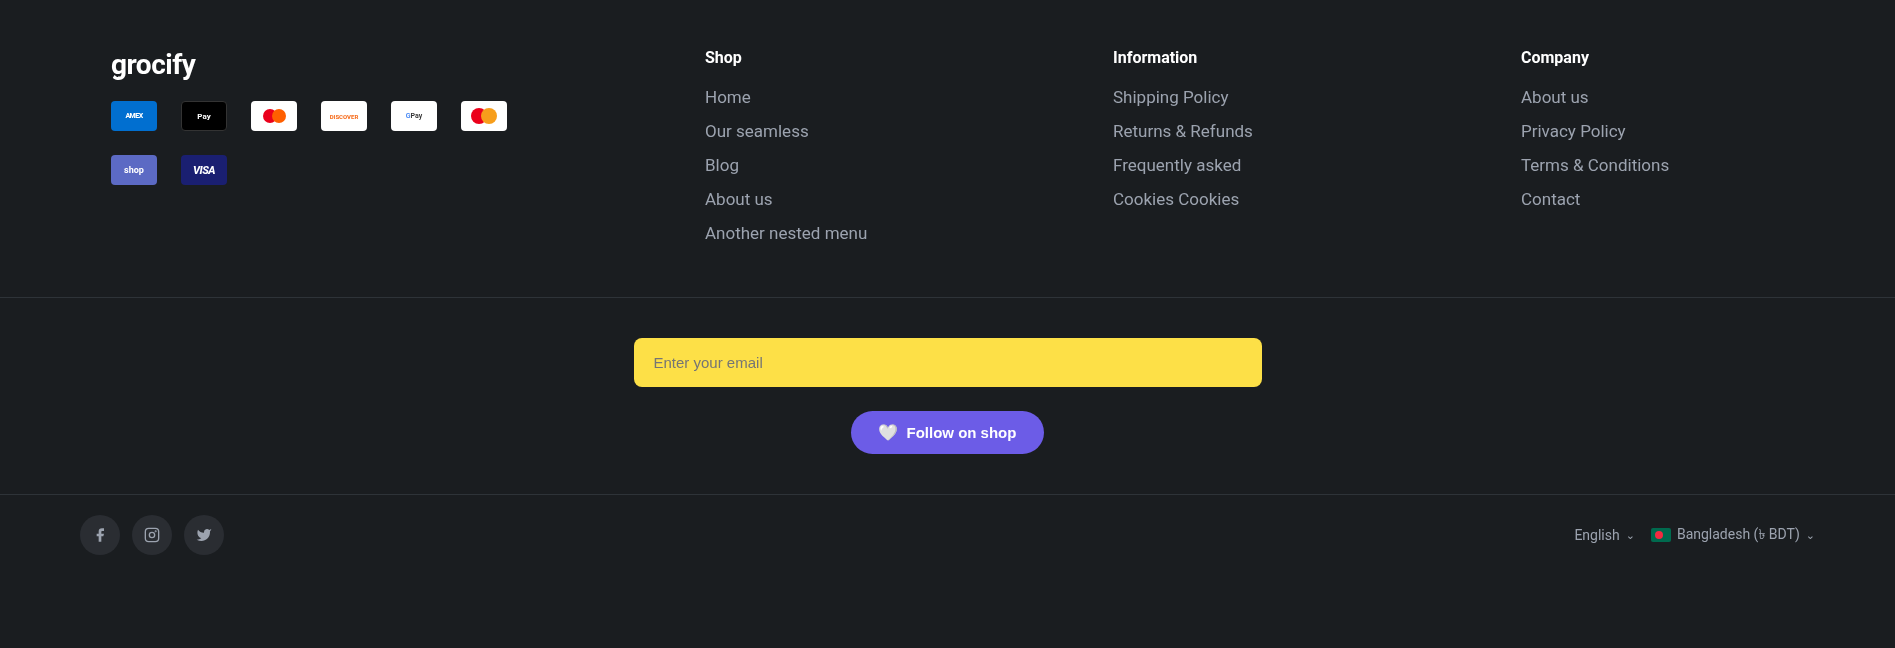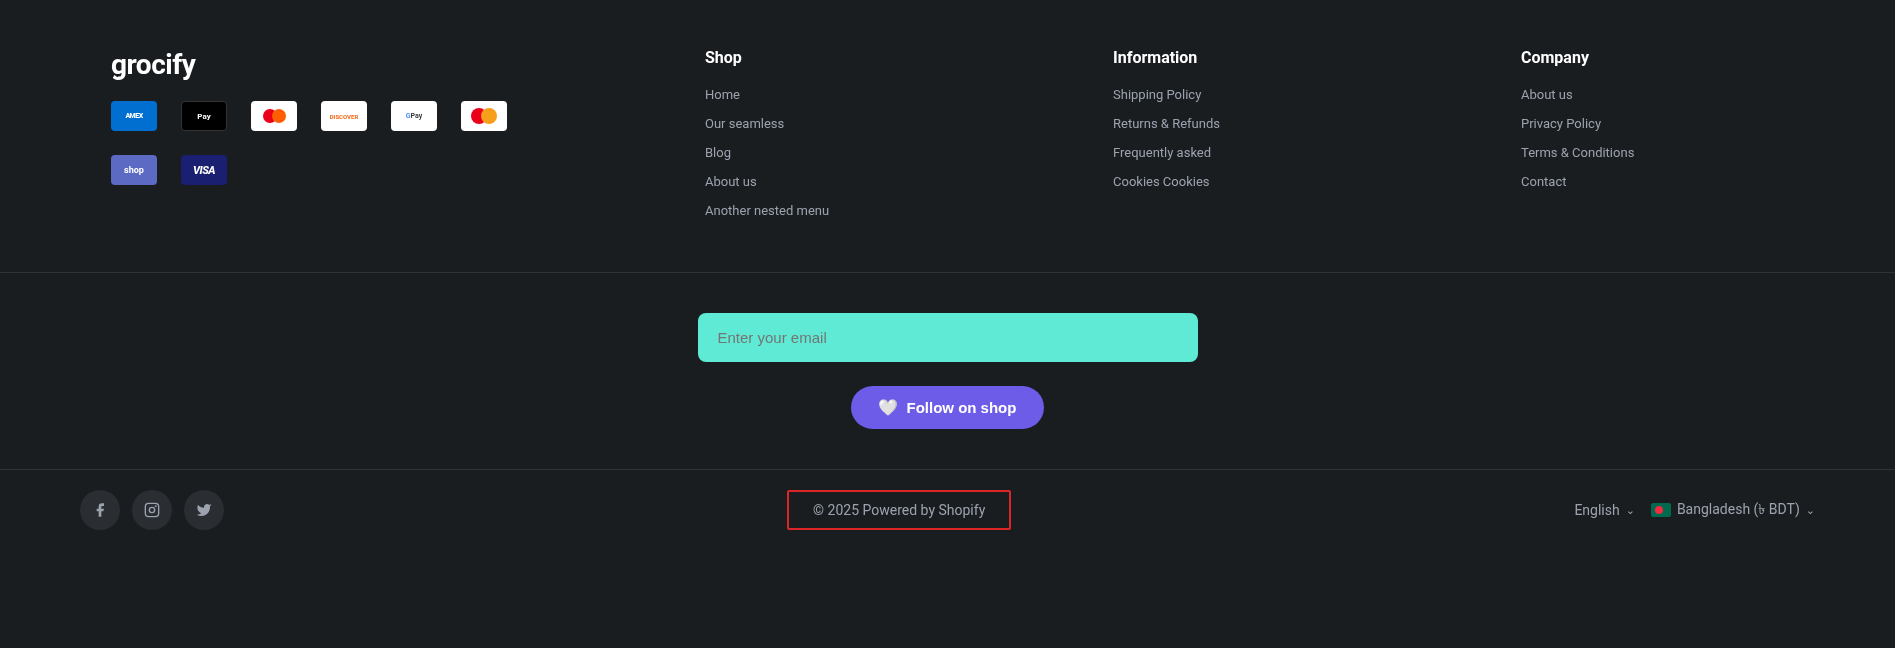--- a/index.html
+++ b/index.html
@@ -101,44 +101,44 @@
 
     .nav-column-title {
       font-size: 16px;
       font-weight: 700;
       color: #ffffff;
       margin-bottom: 20px;
     }
 
     .nav-link {
       display: block;
-      font-size: 13px;
+      font-size: 17px;
       color: #9ca3af;
       text-decoration: none;
       margin-bottom: 14px;
       cursor: pointer;
       transition: color 0.2s;
     }
 
     
     .footer-middle {
       padding: 40px 80px;
       display: flex;
       flex-direction: column;
       align-items: center;
       gap: 24px;
       border-bottom: 1px solid #2e3338;
     }
 
     .email-subscribe {
       display: flex;
-      width: 500px;
+      width: 628px;
       border-radius: 8px;
       overflow: hidden;
-      background: #5eead4;
+      background: #fde047;
     }
 
     .email-input {
       flex: 1;
       padding: 16px 20px;
       border: none;
       outline: none;
       font-size: 15px;
       color: #6b7280;
       background: transparent;
@@ -401,21 +401,20 @@
         <circle cx="17.5" cy="6.5" r="0.5" fill="currentColor"></circle>
       </svg>
     </a>
     <a class="social-icon">
       <svg width="16" height="16" viewBox="0 0 24 24" fill="currentColor">
         <path d="M23 3a10.9 10.9 0 0 1-3.14 1.53 4.48 4.48 0 0 0-7.86 3v1A10.66 10.66 0 0 1 3 4s-4 9 5 13a11.64 11.64 0 0 1-7 2c9 5 20 0 20-11.5a4.5 4.5 0 0 0-.08-.83A7.72 7.72 0 0 0 23 3z"></path>
       </svg>
     </a>
   </div>
 
-  <div class="copyright-box">© 2025 Powered by Shopify</div>
 
   <div class="locale-selectors">
     <div class="locale-select">
       <span>English</span>
       <span style="font-size:11px;">⌄</span>
     </div>
     <div class="locale-select">
       <span class="flag-icon flag-bd"></span>
       <span>Bangladesh (৳ BDT)</span>
       <span style="font-size:11px;">⌄</span>

